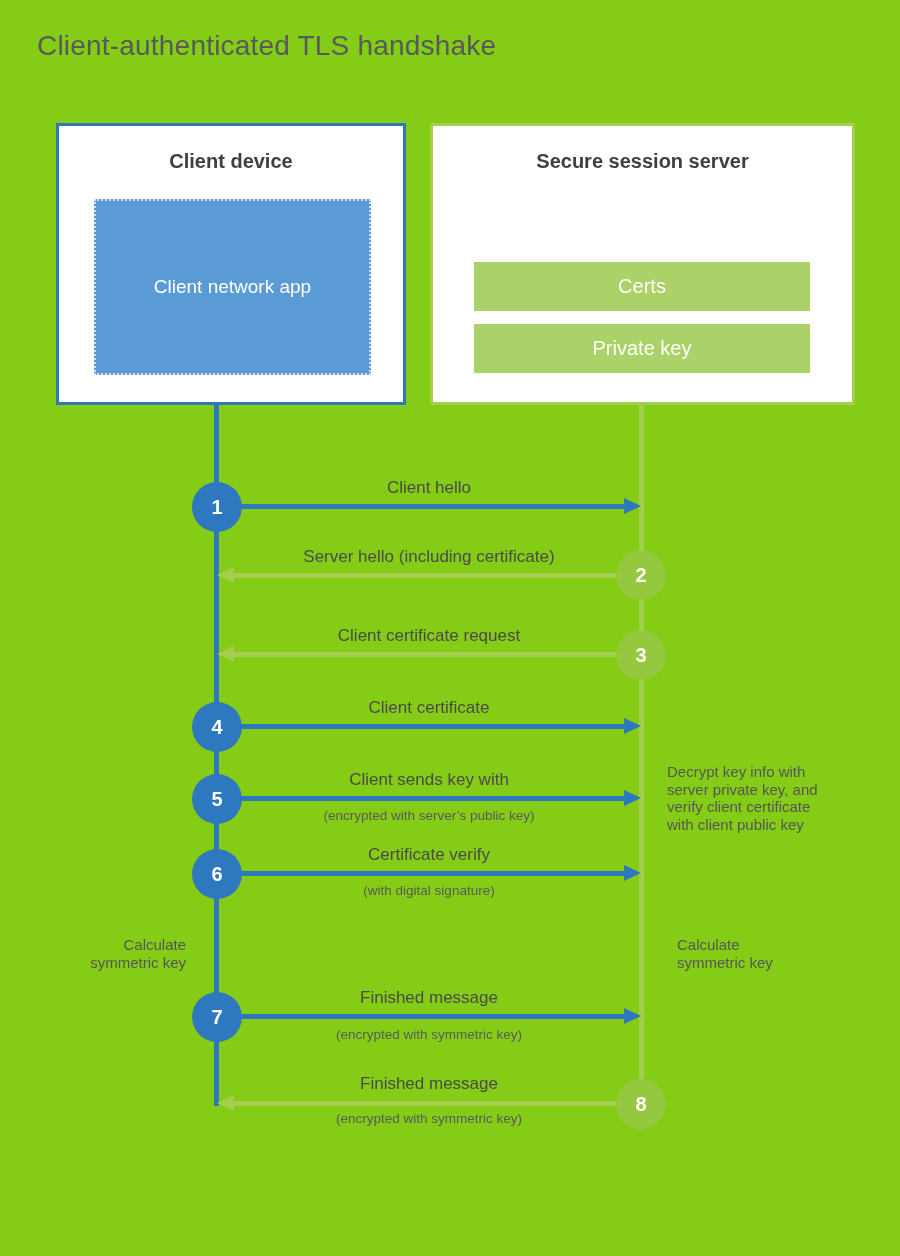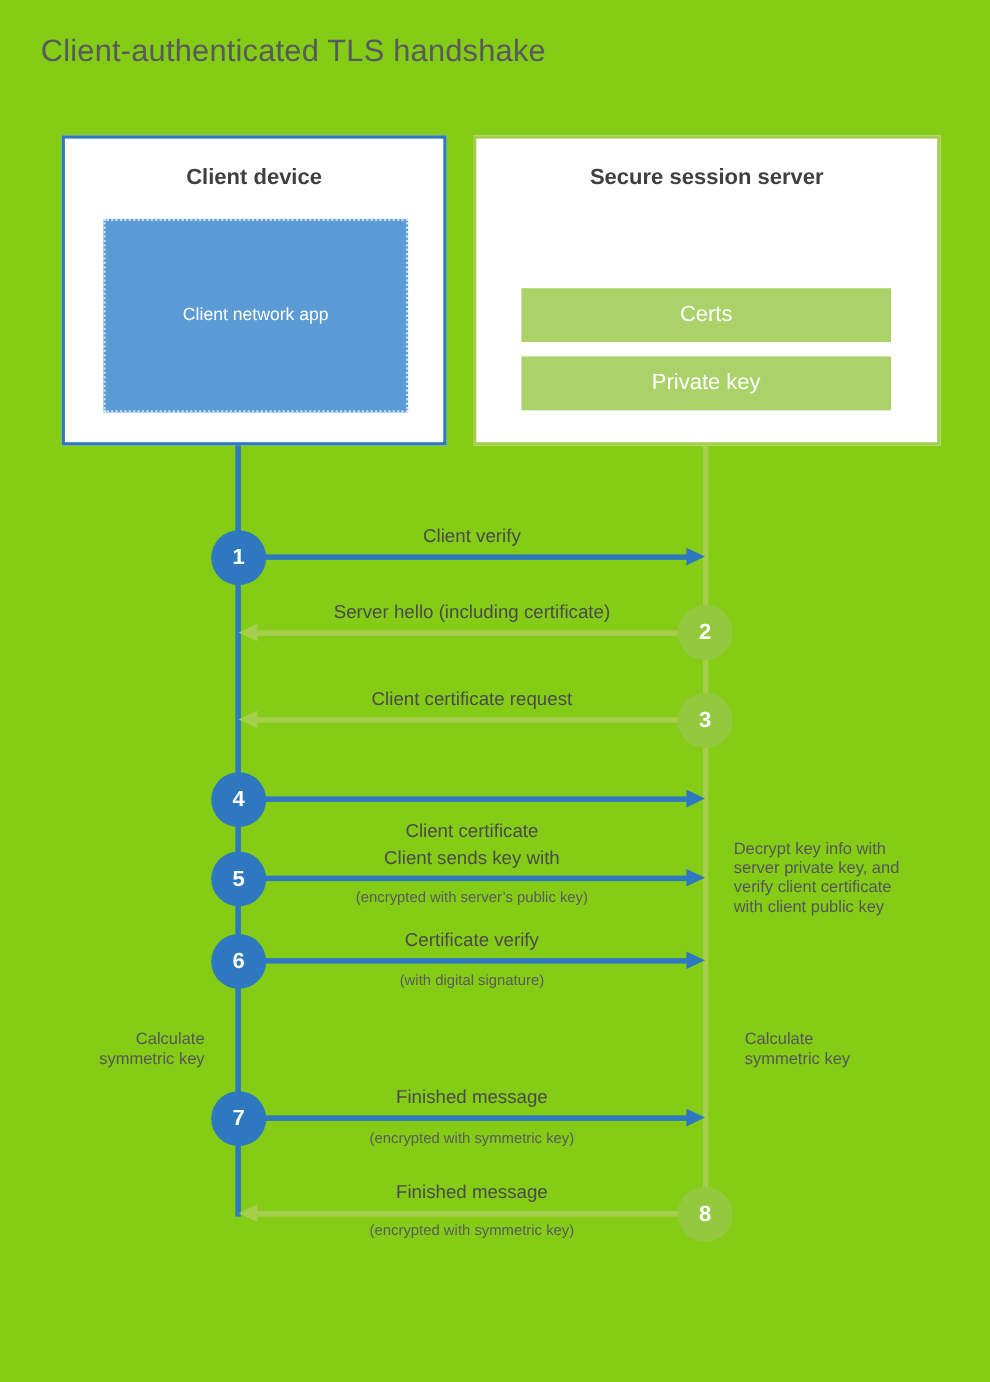--- a/index.html
+++ b/index.html
@@ -12,21 +12,21 @@
     position:absolute;left:37px;top:30px;font-size:28px;font-weight:300;
     color:#58595b;letter-spacing:.2px;
   }
   
   .actor-box{position:absolute;top:123px;height:282px;background:#fff;}
   .client-box{left:56px;width:350px;border:3px solid #2e78bf;}
   .server-box{left:430px;width:425px;border:3px solid #a5ce4e;}
   .box-title{margin-top:24px;text-align:center;font-size:20px;font-weight:bold;color:#3f3f3f;}
   .app-box{
     position:absolute;left:35px;top:73px;width:277px;height:176px;
-    background:#5b9bd5;border:2px dotted #cfe3f5;color:#fff;font-size:16px;
+    background:#5b9bd5;border:2px dotted #cfe3f5;color:#fff;font-size:19px;
     display:flex;align-items:center;justify-content:center;text-align:center;line-height:28px;
   }
   .app-box span{display:block;width:200px;}
   .module-bar{
     position:absolute;left:41px;width:336px;height:49px;background:#abd269;
     color:#fff;font-size:20px;display:flex;align-items:center;justify-content:center;
   }
   
   .vline{position:absolute;width:5px;top:405px;z-index:1;}
   .vline.blue{left:214px;height:701px;background:#2e78bf;}
@@ -77,42 +77,42 @@
 
   <div class="actor-box server-box">
     <div class="box-title">Secure session server</div>
     <div class="module-bar" style="top:198px;">Private key</div>
     <div class="module-bar" style="top:136px;">Certs</div>
   </div>
 
   <div class="vline blue"></div>
   <div class="vline green"></div>
 
-  <div class="lbl" style="top:478px;">Client verify</div>
+  <div class="lbl" style="top:478px;">Client hello</div>
   <div class="arrow blue right" style="top:498px;">
       <div class="shaft"></div>
       <div class="head"></div>
     </div>
   <div class="badge blue" style="top:482px;">1</div>
 
   <div class="lbl" style="top:547px;">Server hello (including certificate)</div>
   <div class="arrow green left" style="top:567px;">
       <div class="shaft"></div>
       <div class="head"></div>
     </div>
   <div class="badge green" style="top:550px;">2</div>
 
   <div class="lbl" style="top:626px;">Client certificate request</div>
   <div class="arrow green left" style="top:646px;">
       <div class="shaft"></div>
       <div class="head"></div>
     </div>
   <div class="badge green" style="top:630px;">3</div>
 
-  <div class="lbl" style="top:698px;margin-top:48px;">Client certificate</div>
+  <div class="lbl" style="top:698px;">Client certificate</div>
   <div class="arrow blue right" style="top:718px;">
       <div class="shaft"></div>
       <div class="head"></div>
     </div>
   <div class="badge blue" style="top:702px;">4</div>
 
   <div class="lbl" style="top:770px;">Client sends key with</div>
   <div class="arrow blue right" style="top:790px;">
       <div class="shaft"></div>
       <div class="head"></div>

